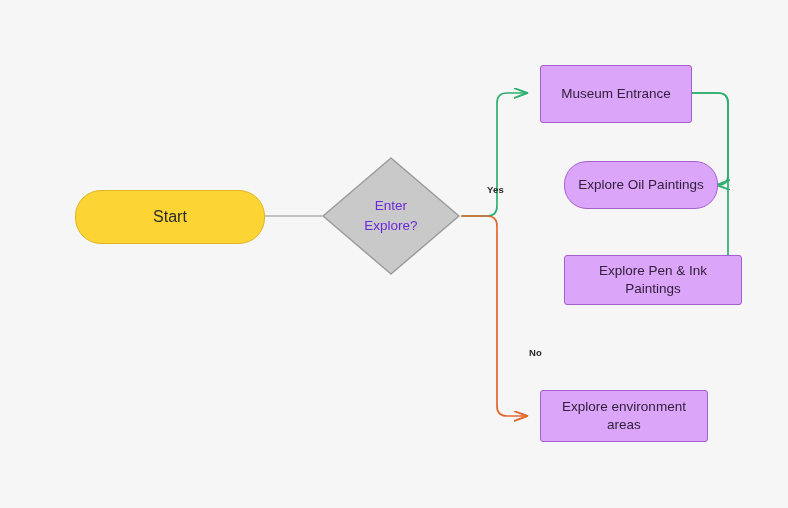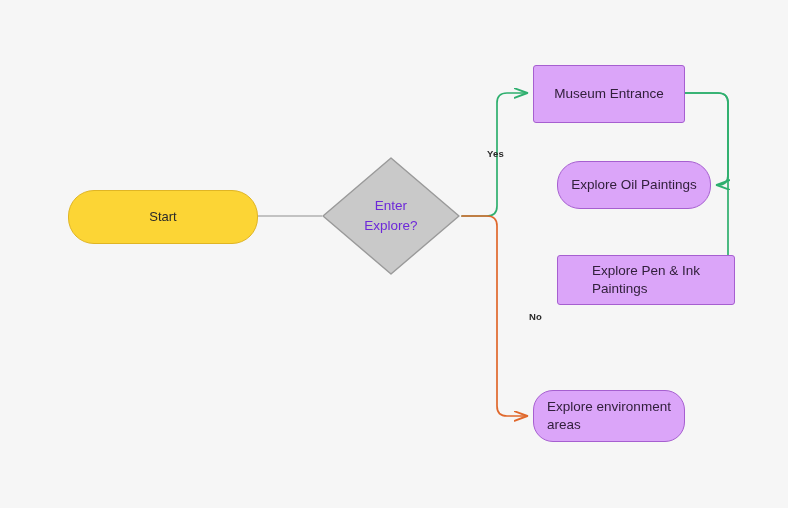--- a/index.html
+++ b/index.html
@@ -25,29 +25,30 @@
     top: 0;
     width: 788px;
     height: 508px;
   }
   .node {
     position: absolute;
     box-sizing: border-box;
     display: flex;
     align-items: center;
     justify-content: center;
-    text-align: left;
+    text-align: center;
     line-height: 1.35;
+    margin-left: 7px;
   }
   .node-start {
     background: #fcd535;
     border: 1.5px solid #e0b524;
     border-radius: 26px;
     color: #2a2a2a;
-    font-size: 13px;
+    font-size: 16px;
   }
   .node-decision-wrap {
     position: absolute;
   }
   .node-decision-shape {
     position: absolute;
     left: 0;
     top: 0;
     width: 100%;
     height: 100%;
@@ -76,20 +77,21 @@
     padding: 4px 10px;
   }
   .edge-label {
     position: absolute;
     font-size: 9.5px;
     font-weight: bold;
     color: #2a2a2a;
     letter-spacing: .2px;
     background: transparent;
     white-space: nowrap;
+    margin-top: 36px;
   }
 </style>
 </head>
 <body>
 
 <div id="canvas">
 
   <svg class="edges" viewBox="0 0 788 508" width="788" height="508" xmlns="http://www.w3.org/2000/svg">
     <defs>
       <marker id="arrow-green" markerWidth="9" markerHeight="9" refX="7.4" refY="3.1" orient="auto" markerUnits="strokeWidth">
@@ -138,21 +140,21 @@
     <span>Explore Oil Paintings</span>
   </div>
 
   <div class="node node-process" style="left:557px; top:255px; width:178px; height:50px;">
     <span>
       <span>Explore Pen &amp; Ink</span><br>
       <span>Paintings</span>
     </span>
   </div>
 
-  <div class="node node-process" style="left:533px; top:390px; width:152px; height:52px;border-radius:20px;">
+  <div class="node node-process" style="left:533px; top:390px; width:168px; height:52px;">
     <span>
       <span>Explore environment</span><br>
       <span>areas</span>
     </span>
   </div>
 
   <div class="edge-label" style="left:487px; top:148px;">Yes</div>
   <div class="edge-label" style="left:489px; top:311px;padding-left:40px;">No</div>
 
 </div>

